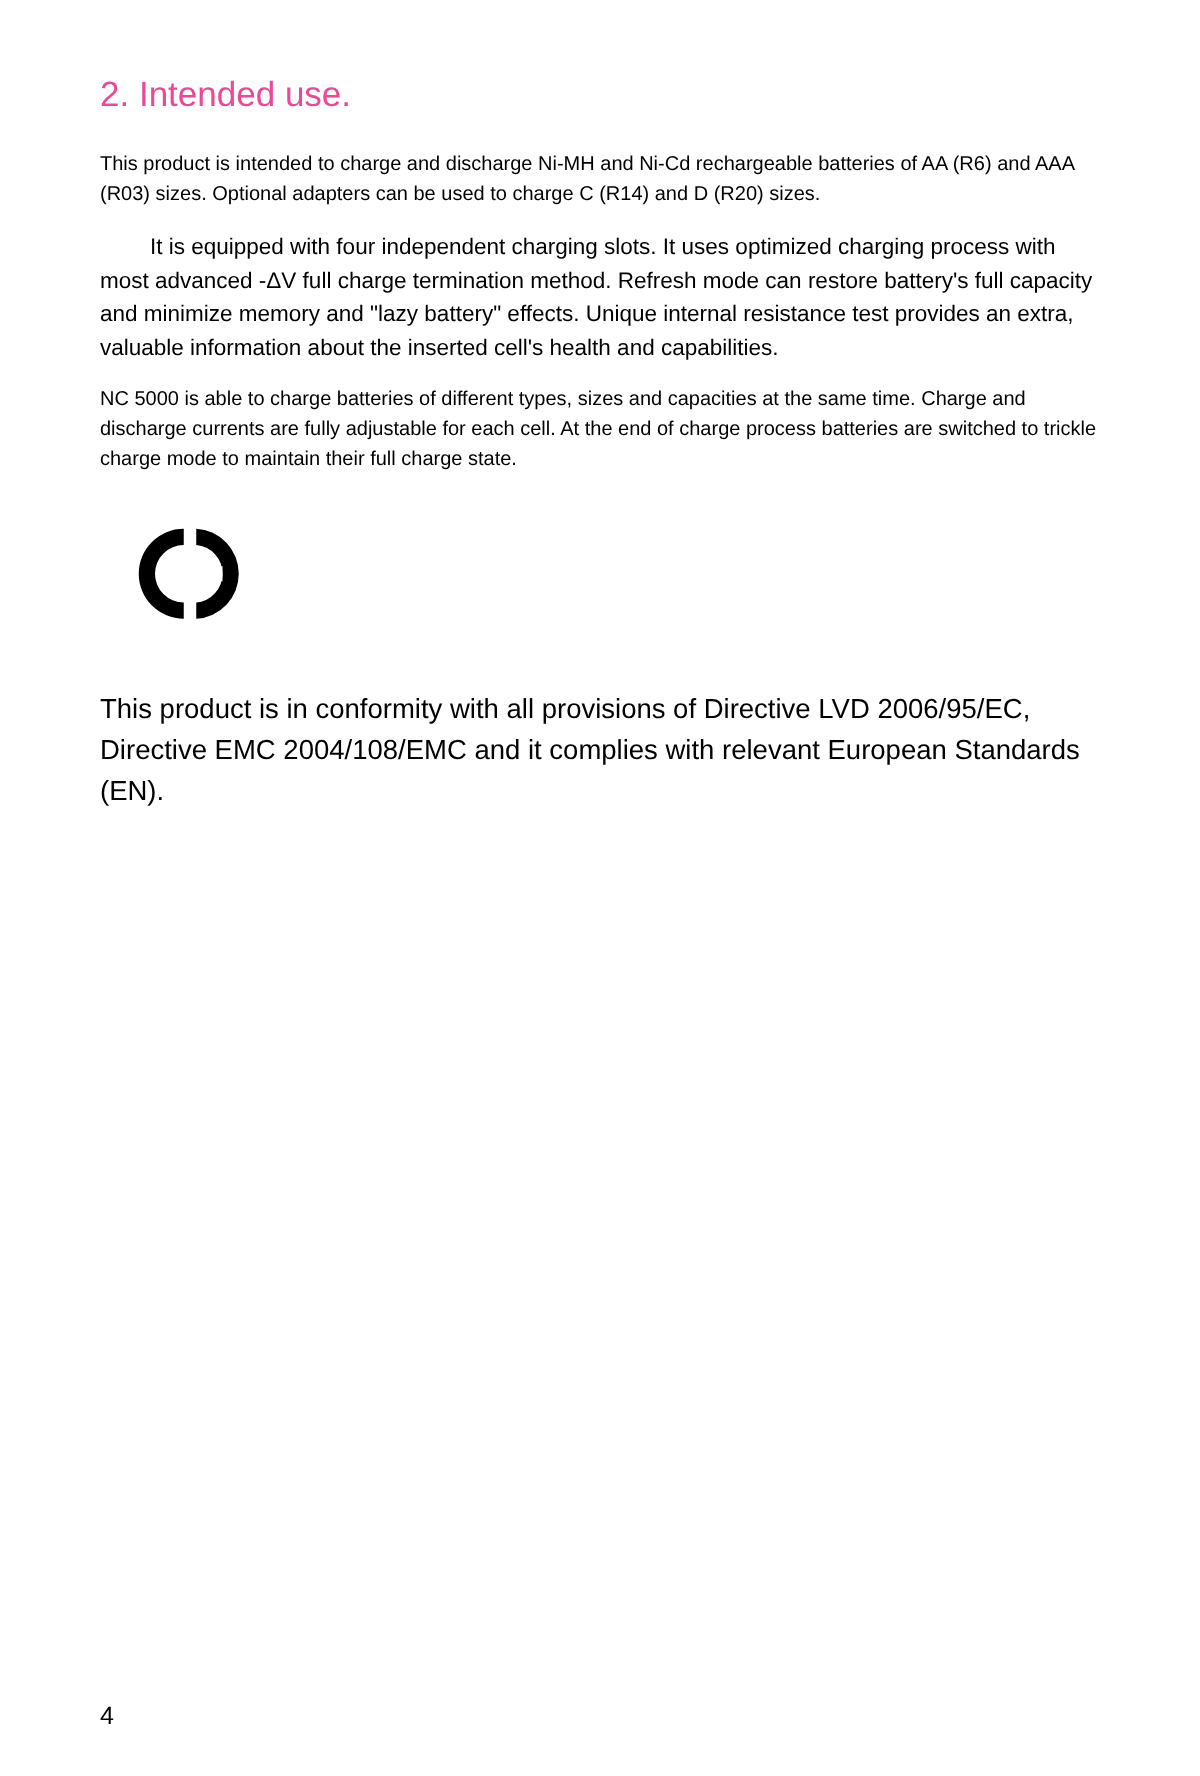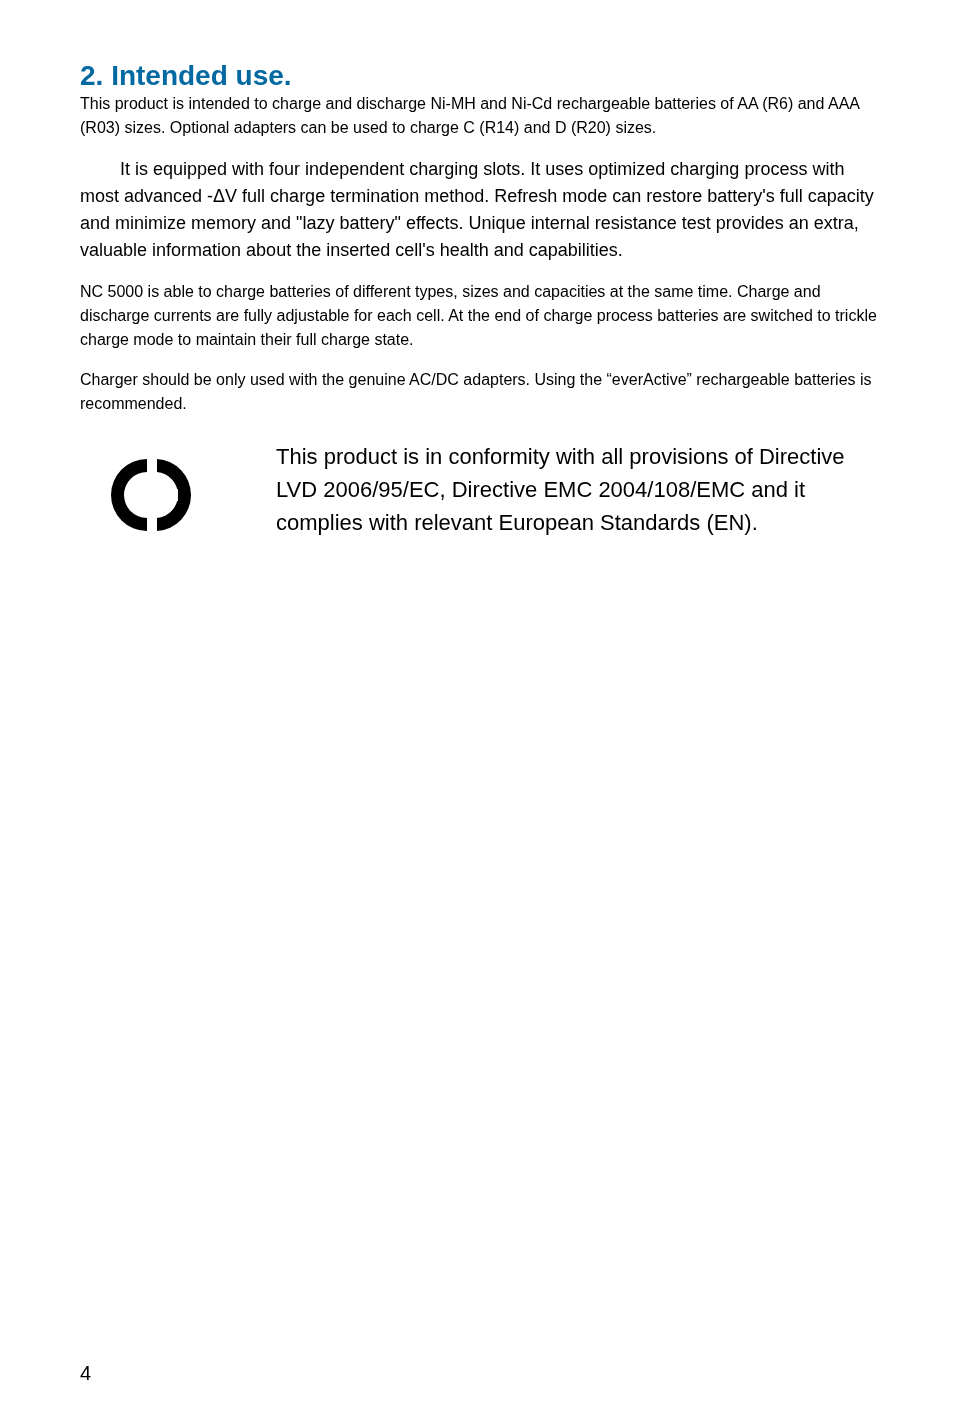--- a/index.html
+++ b/index.html
@@ -19,42 +19,43 @@
     .page {
       width: 960px;
       min-height: 1421px;
       background: #ffffff;
       padding: 60px 80px 80px 80px;
       position: relative;
     }
 
     .section-title {
       font-size: 28px;
-      font-weight: bold;
-      color: #0369a1;
+      font-weight: normal;
+      color: #ec4899;
+      margin-bottom: 28px;
     }
 
     .body-text {
       font-size: 16px;
       color: #000000;
       line-height: 1.5;
       margin-bottom: 16px;
     }
 
     .body-text-indent {
       font-size: 18px;
       color: #000000;
       line-height: 1.5;
       margin-bottom: 16px;
       text-indent: 40px;
     }
 
     .bottom-section {
       display: flex;
-      flex-direction: row;
+      flex-direction: column;
       align-items: flex-start;
       margin-top: 24px;
       gap: 36px;
     }
 
     .ce-mark {
       flex-shrink: 0;
       width: 160px;
       height: 110px;
       display: flex;
@@ -89,21 +90,20 @@
 <div class="page">
 
   <h2 class="section-title">2.  Intended use.</h2>
 
   <p class="body-text">This product is intended to charge and discharge Ni-MH and Ni-Cd rechargeable batteries of AA (R6) and AAA (R03) sizes. Optional adapters can be used to charge C (R14) and D (R20) sizes.</p>
 
   <p class="body-text-indent">It is equipped with four independent charging slots. It uses optimized charging process with most advanced -ΔV full charge termination method. Refresh mode can restore battery's full capacity and minimize memory and "lazy battery" effects. Unique internal resistance test provides an extra, valuable information about the inserted cell's health and capabilities.</p>
 
   <p class="body-text">NC 5000 is able to charge batteries of different types, sizes and capacities at the same time. Charge and discharge currents are fully adjustable for each cell. At the end of charge process batteries are switched to trickle charge mode to maintain their full charge state.</p>
 
-  <p class="body-text">Charger should be only used with the genuine AC/DC adapters. Using the “everActive” rechargeable batteries is recommended.</p>
 
   <div class="bottom-section">
     <div class="ce-mark">
       <svg class="ce-svg" viewBox="0 0 150 100" xmlns="http://www.w3.org/2000/svg">
 
         <path d="
           M 65 50
           A 38 38 0 1 0 65 50.001
           Z
           M 65 50

